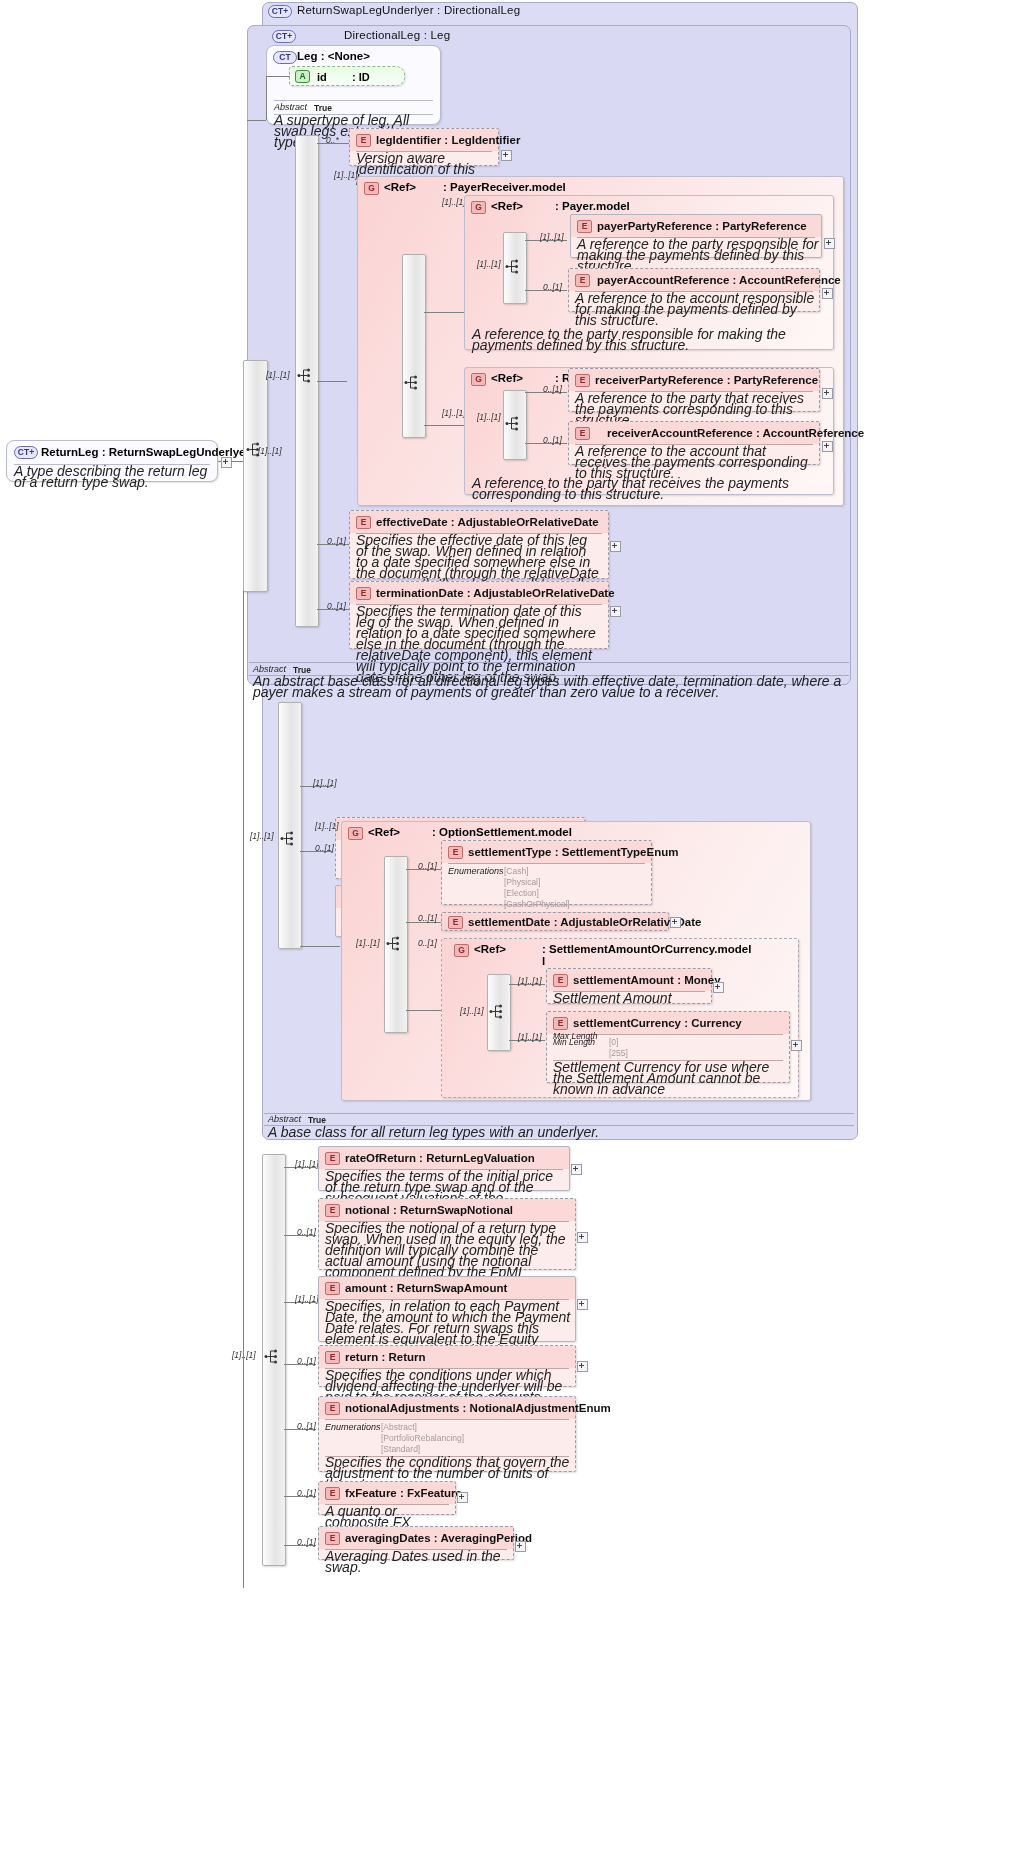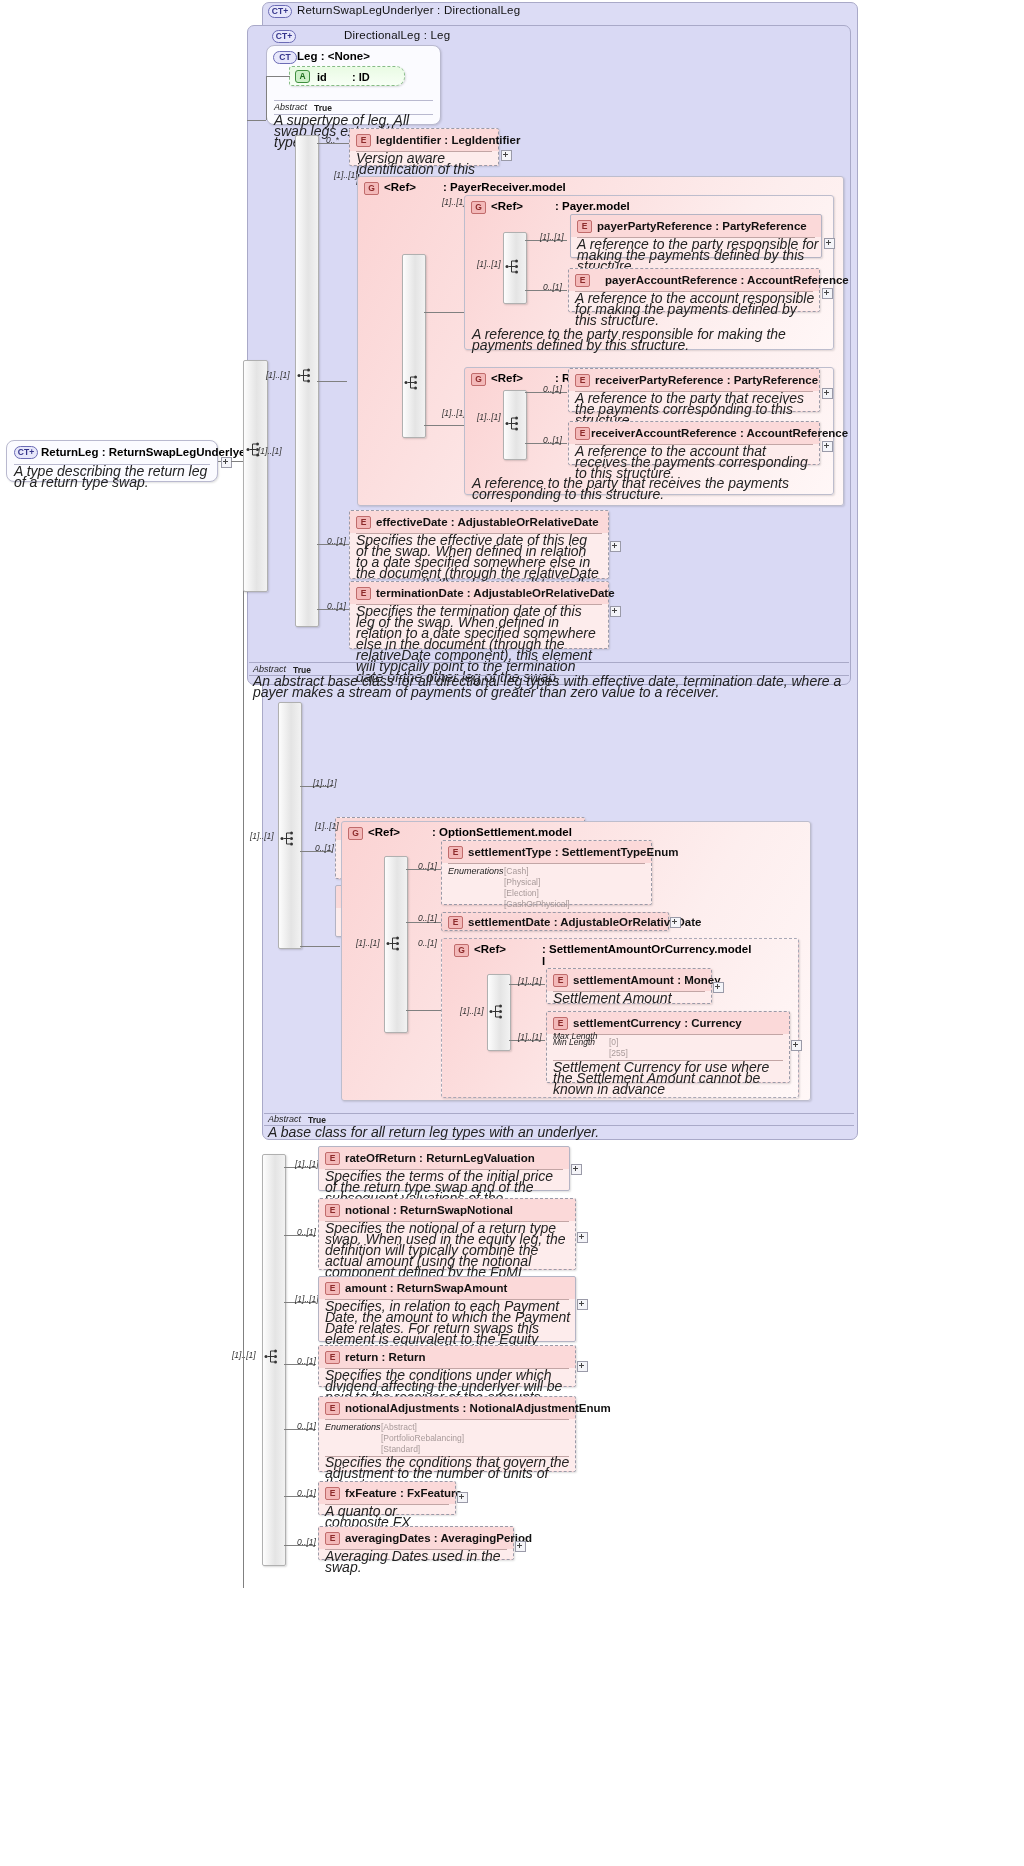--- a/index.html
+++ b/index.html
@@ -201,21 +201,21 @@
     <div class="name" style="left:26px;">payerPartyReference : PartyReference</div>
     <div class="hline" style="top:22px;"></div>
     <div class="desc" style="left:6px;top:24px;width:242px;">A reference to the party responsible for making the payments defined by this structure.</div>
   </div>
   <div class="plus" style="left:824px;top:238px;"></div>
 
   <div class="ln lnh" style="left:525px;top:290px;width:42px;"></div>
   <div class="occ" style="left:543px;top:282px;">0..[1]</div>
   <div class="box el dashed" style="left:568px;top:268px;width:252px;height:44px;">
     <div class="badge badge-e" style="position:absolute;left:6px;top:5px;">E</div>
-    <div class="name" style="left:36px;">payerAccountReference : AccountReference</div>
+    <div class="name" style="left:28px;">payerAccountReference : AccountReference</div>
     <div class="hline" style="top:22px;"></div>
     <div class="desc" style="left:6px;top:24px;width:242px;">A reference to the account responsible for making the payments defined by this structure.</div>
   </div>
   <div class="plus" style="left:822px;top:288px;"></div>
 
   <div class="ln lnh" style="left:424px;top:425px;width:40px;"></div>
   <div class="occ" style="left:442px;top:408px;">[1]..[1]</div>
   <div class="box gref" style="left:464px;top:367px;width:370px;height:128px;">
     <div class="badge badge-g" style="position:absolute;left:6px;top:5px;">G</div>
     <div class="ghdr" style="left:26px;">&lt;Ref&gt;</div>
@@ -244,21 +244,21 @@
     <div class="name" style="left:26px;">receiverPartyReference : PartyReference</div>
     <div class="hline" style="top:22px;"></div>
     <div class="desc" style="left:6px;top:24px;width:242px;">A reference to the party that receives the payments corresponding to this structure.</div>
   </div>
   <div class="plus" style="left:822px;top:388px;"></div>
 
   <div class="ln lnh" style="left:525px;top:443px;width:42px;"></div>
   <div class="occ" style="left:543px;top:435px;">0..[1]</div>
   <div class="box el dashed" style="left:568px;top:421px;width:252px;height:44px;">
     <div class="badge badge-e" style="position:absolute;left:6px;top:5px;">E</div>
-    <div class="name" style="left:22px;">receiverAccountReference : AccountReference</div>
+    <div class="name" style="left:38px;">receiverAccountReference : AccountReference</div>
     <div class="hline" style="top:22px;"></div>
     <div class="desc" style="left:6px;top:24px;width:242px;">A reference to the account that receives the payments corresponding to this structure.</div>
   </div>
   <div class="plus" style="left:822px;top:441px;"></div>
 
   <div class="ln lnh" style="left:317px;top:544px;width:32px;"></div>
   <div class="occ" style="left:327px;top:536px;">0..[1]</div>
   <div class="box el dashed" style="left:349px;top:510px;width:260px;height:69px;">
     <div class="badge badge-e" style="position:absolute;left:6px;top:5px;">E</div>
     <div class="name" style="left:26px;">effectiveDate : AdjustableOrRelativeDate</div>

